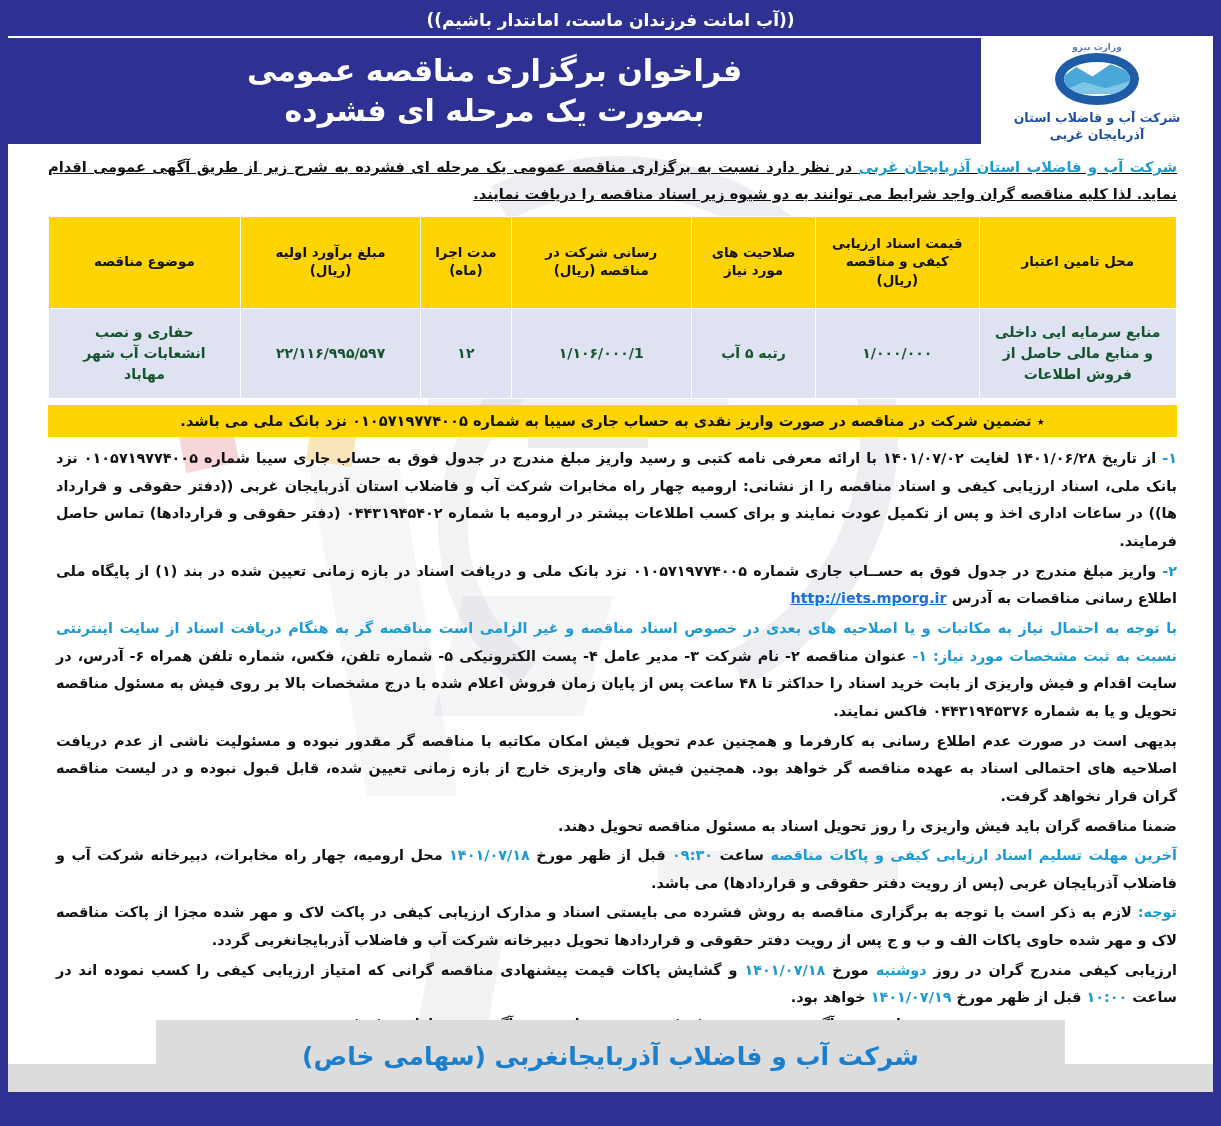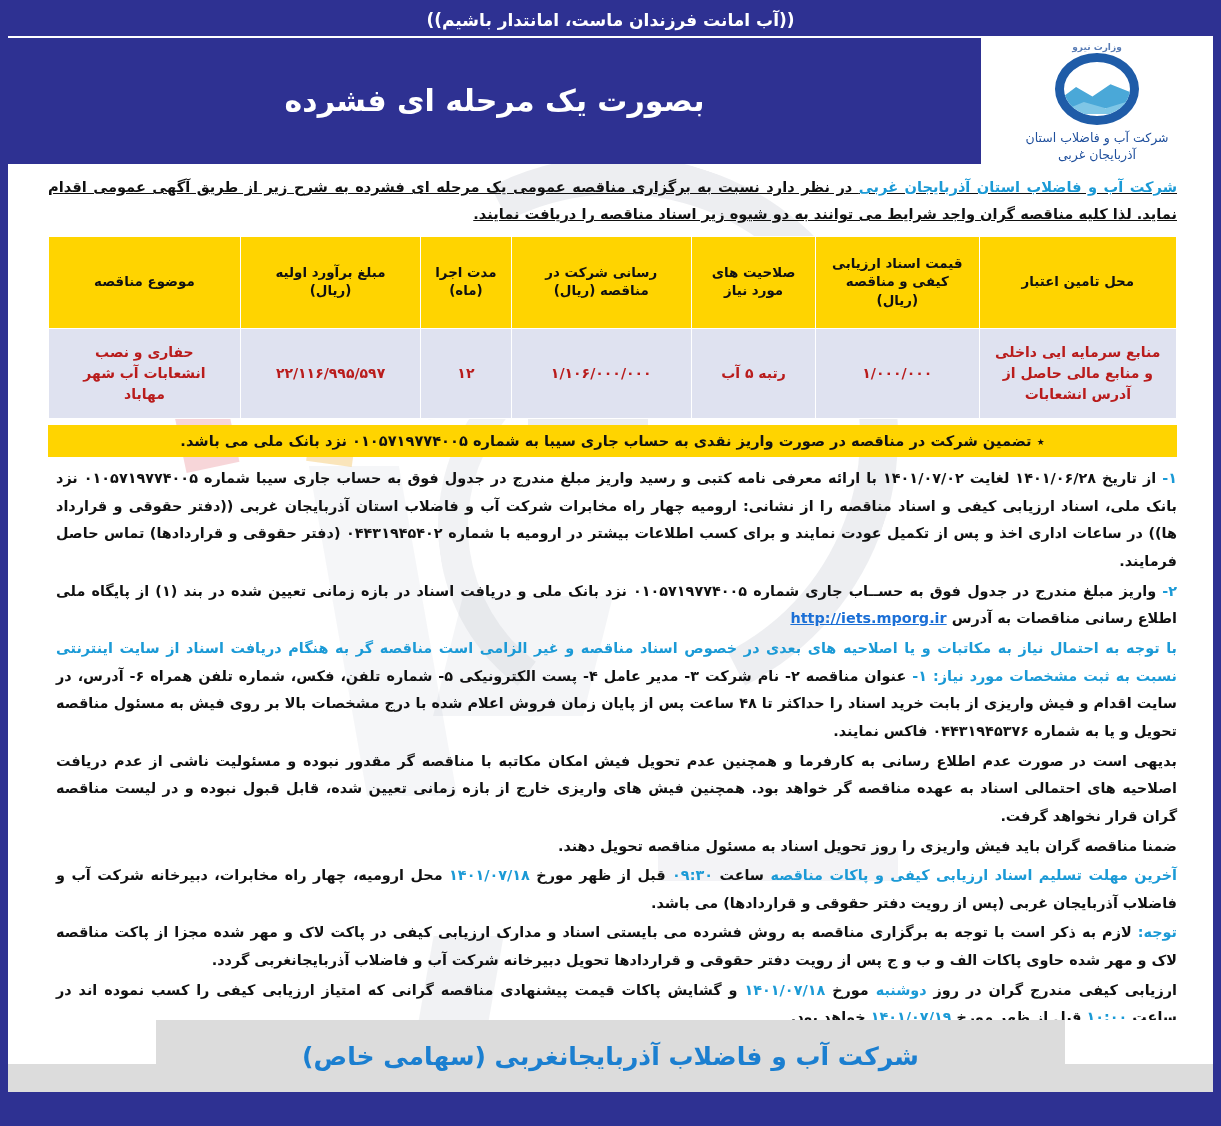--- a/index.html
+++ b/index.html
@@ -84,21 +84,21 @@
     color: #ffffff;
     font-size: 17px;
     font-weight: bold;
     letter-spacing: 0px;
   }
 
   
   .header {
     display: flex;
     align-items: stretch;
-    height: 128px;
+    height: 108px;
     padding: 2px 0 0 0;
     position: relative;
   }
   .nobat-box {
     width: 262px;
     display: flex; align-items: center; justify-content: center;
     background: #ffffff;
   }
   .nobat-text {
     font-size: 31px; font-weight: bold; color: #111111;
@@ -142,21 +142,21 @@
   }
   .logo-mark .wave2 {
     position: absolute; bottom: 2px; left: -2px; width: 78px; height: 16px;
     background: #7fc6e6;
     clip-path: polygon(0 80%, 28% 24%, 56% 62%, 86% 18%, 100% 48%, 100% 100%, 0 100%);
   }
   .logo-caption {
     margin-top: 5px;
     text-align: center;
     color: #1f4f9c;
-    font-size: 12.5px; font-weight: normal; line-height: 1.35;
+    font-size: 12.5px; font-weight: bold; line-height: 1.35;
   }
 
   
   .intro {
     padding: 10px 36px 8px 40px;
     font-size: 14.6px; line-height: 1.85;
     color: #111111; text-align: justify;
     font-weight: bold;
     text-decoration: underline;
   }
@@ -174,21 +174,21 @@
     color: #111111;
     font-size: 13.4px; font-weight: bold;
     line-height: 1.35;
     padding: 11px 4px;
     border: 1px solid #ffffff;
     vertical-align: middle;
     height: 92px;
   }
   table.tender td {
     background: #dfe2f0;
-    color: #b91c1c;
+    color: #14532d;
     font-size: 14px; font-weight: bold;
     line-height: 1.5;
     padding: 12px 4px;
     border: 1px solid #ffffff;
     text-align: center;
     vertical-align: middle;
     height: 90px;
   }
   col.c-subject  { width: 17.0%; }
   col.c-estimate { width: 16.0%; }
@@ -288,20 +288,21 @@
             <div class="wave"></div>
             <div class="wave2"></div>
           </div>
           <div class="logo-caption">
             <div>شرکت آب و فاضلاب استان</div>
             <div>آذربایجان غربی</div>
           </div>
         </div>
 
         <div class="title-box">
+          <div class="title-l1">فراخوان برگزاری مناقصه عمومی</div>
           <div class="title-l2">بصورت یک مرحله ای فشرده</div>
         </div>
 
 
       </div>
 
       <div class="intro">
         <span class="org">شرکت آب و فاضلاب استان آذربایجان غربی</span><span> در نظر دارد نسبت به برگزاری مناقصه عمومی یک مرحله ای فشرده به شرح زیر از طریق آگهی عمومی اقدام نماید. لذا کلیه مناقصه گران واجد شرایط می توانند به دو شیوه زیر اسناد مناقصه را دریافت نمایند.</span>
       </div>
 
@@ -341,25 +342,25 @@
                 <div>(ریال)</div>
               </th>
               <th>موضوع مناقصه</th>
             </tr>
           </thead>
           <tbody>
             <tr>
               <td>
                 <div>منابع سرمایه ایی داخلی</div>
                 <div>و منابع مالی حاصل از</div>
-                <div>آدرس انشعابات</div>
+                <div>فروش اطلاعات</div>
               </td>
               <td>۱/۰۰۰/۰۰۰</td>
               <td>رتبه ۵ آب</td>
-              <td>۱/۱۰۶/۰۰۰/۰۰۰</td>
+              <td>۱/۱۰۶/۰۰۰/1</td>
               <td>۱۲</td>
               <td>۲۲/۱۱۶/۹۹۵/۵۹۷</td>
               <td>
                 <div>حفاری و نصب</div>
                 <div>انشعابات آب شهر</div>
                 <div>مهاباد</div>
               </td>
             </tr>
           </tbody>
         </table>

